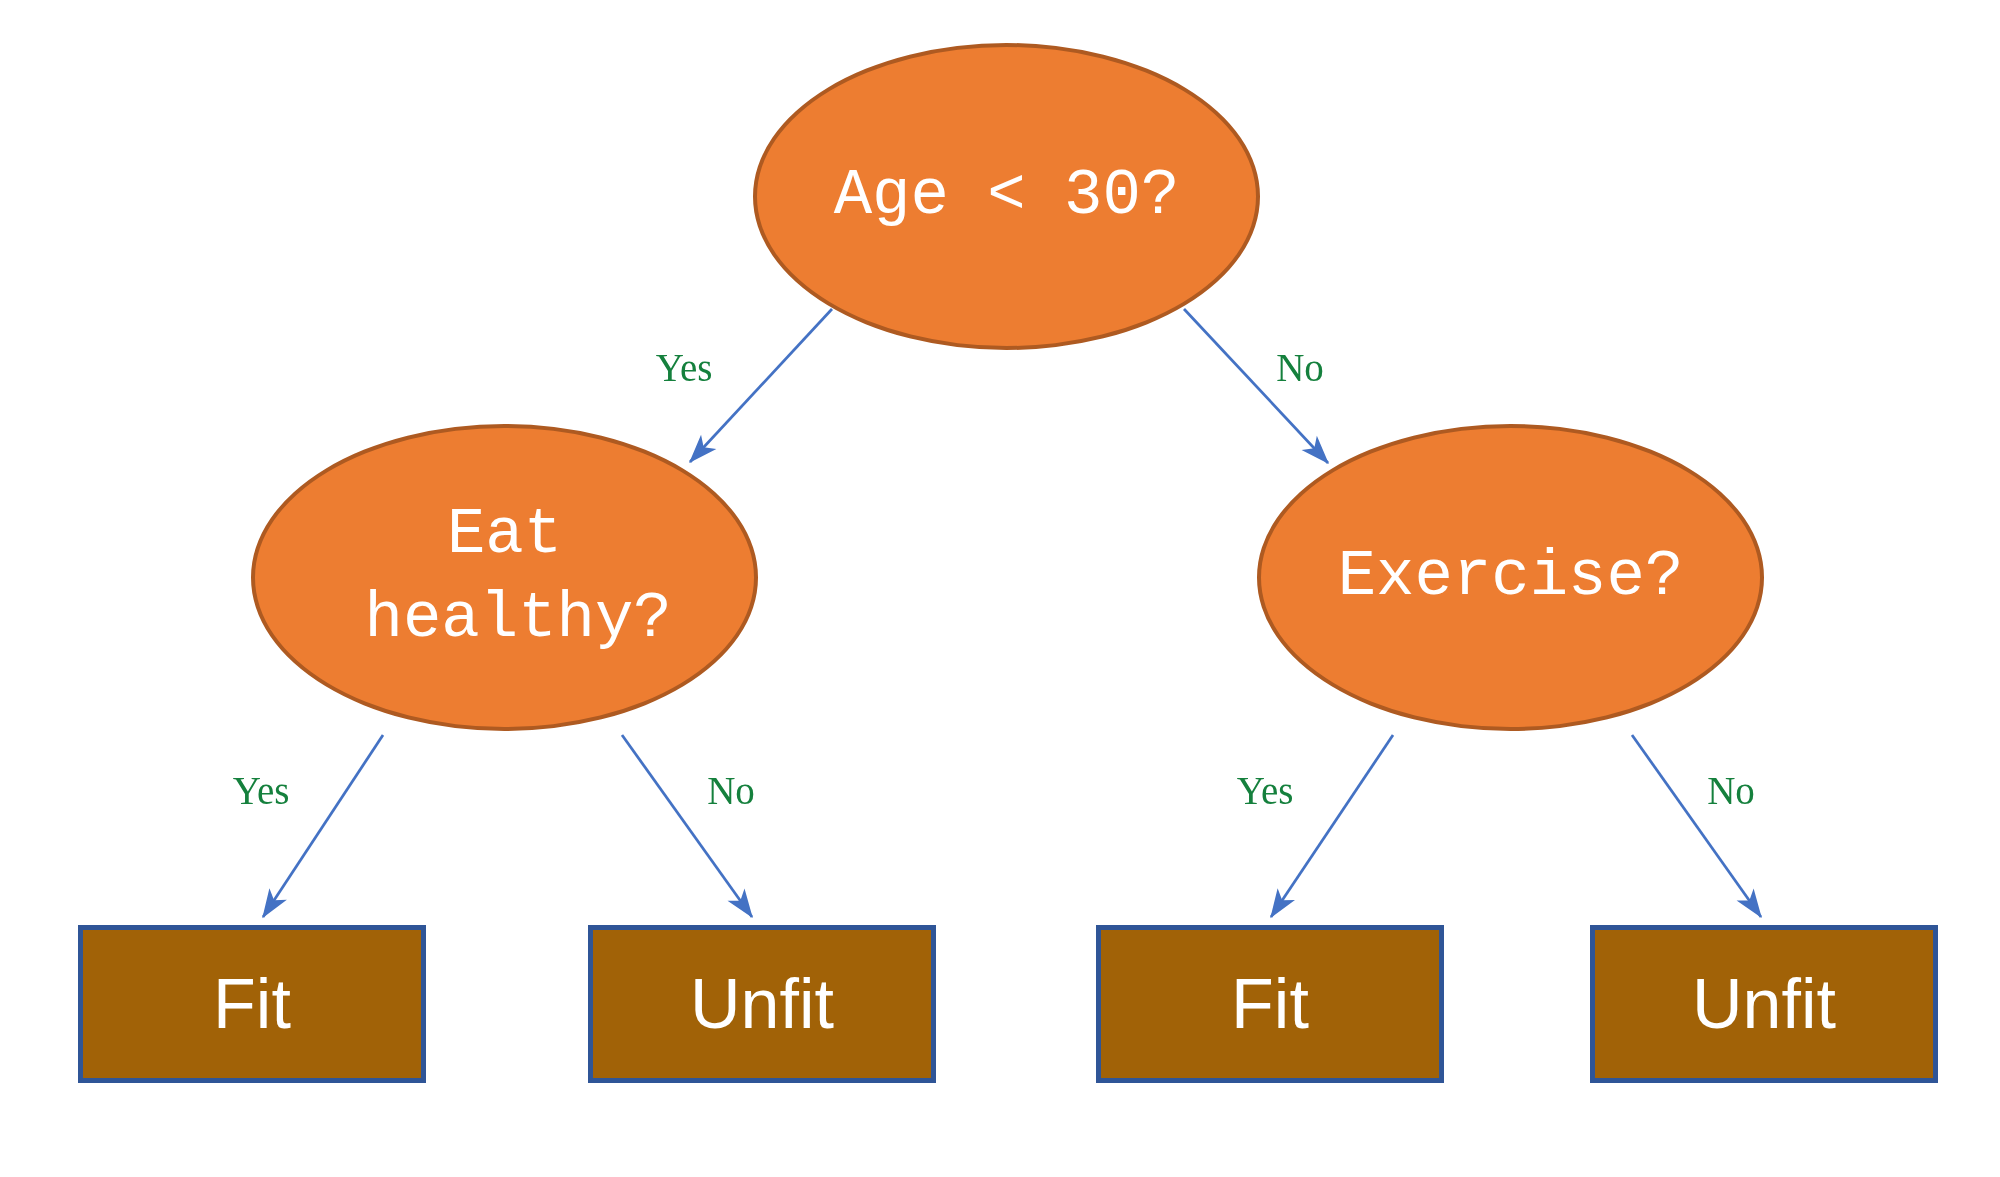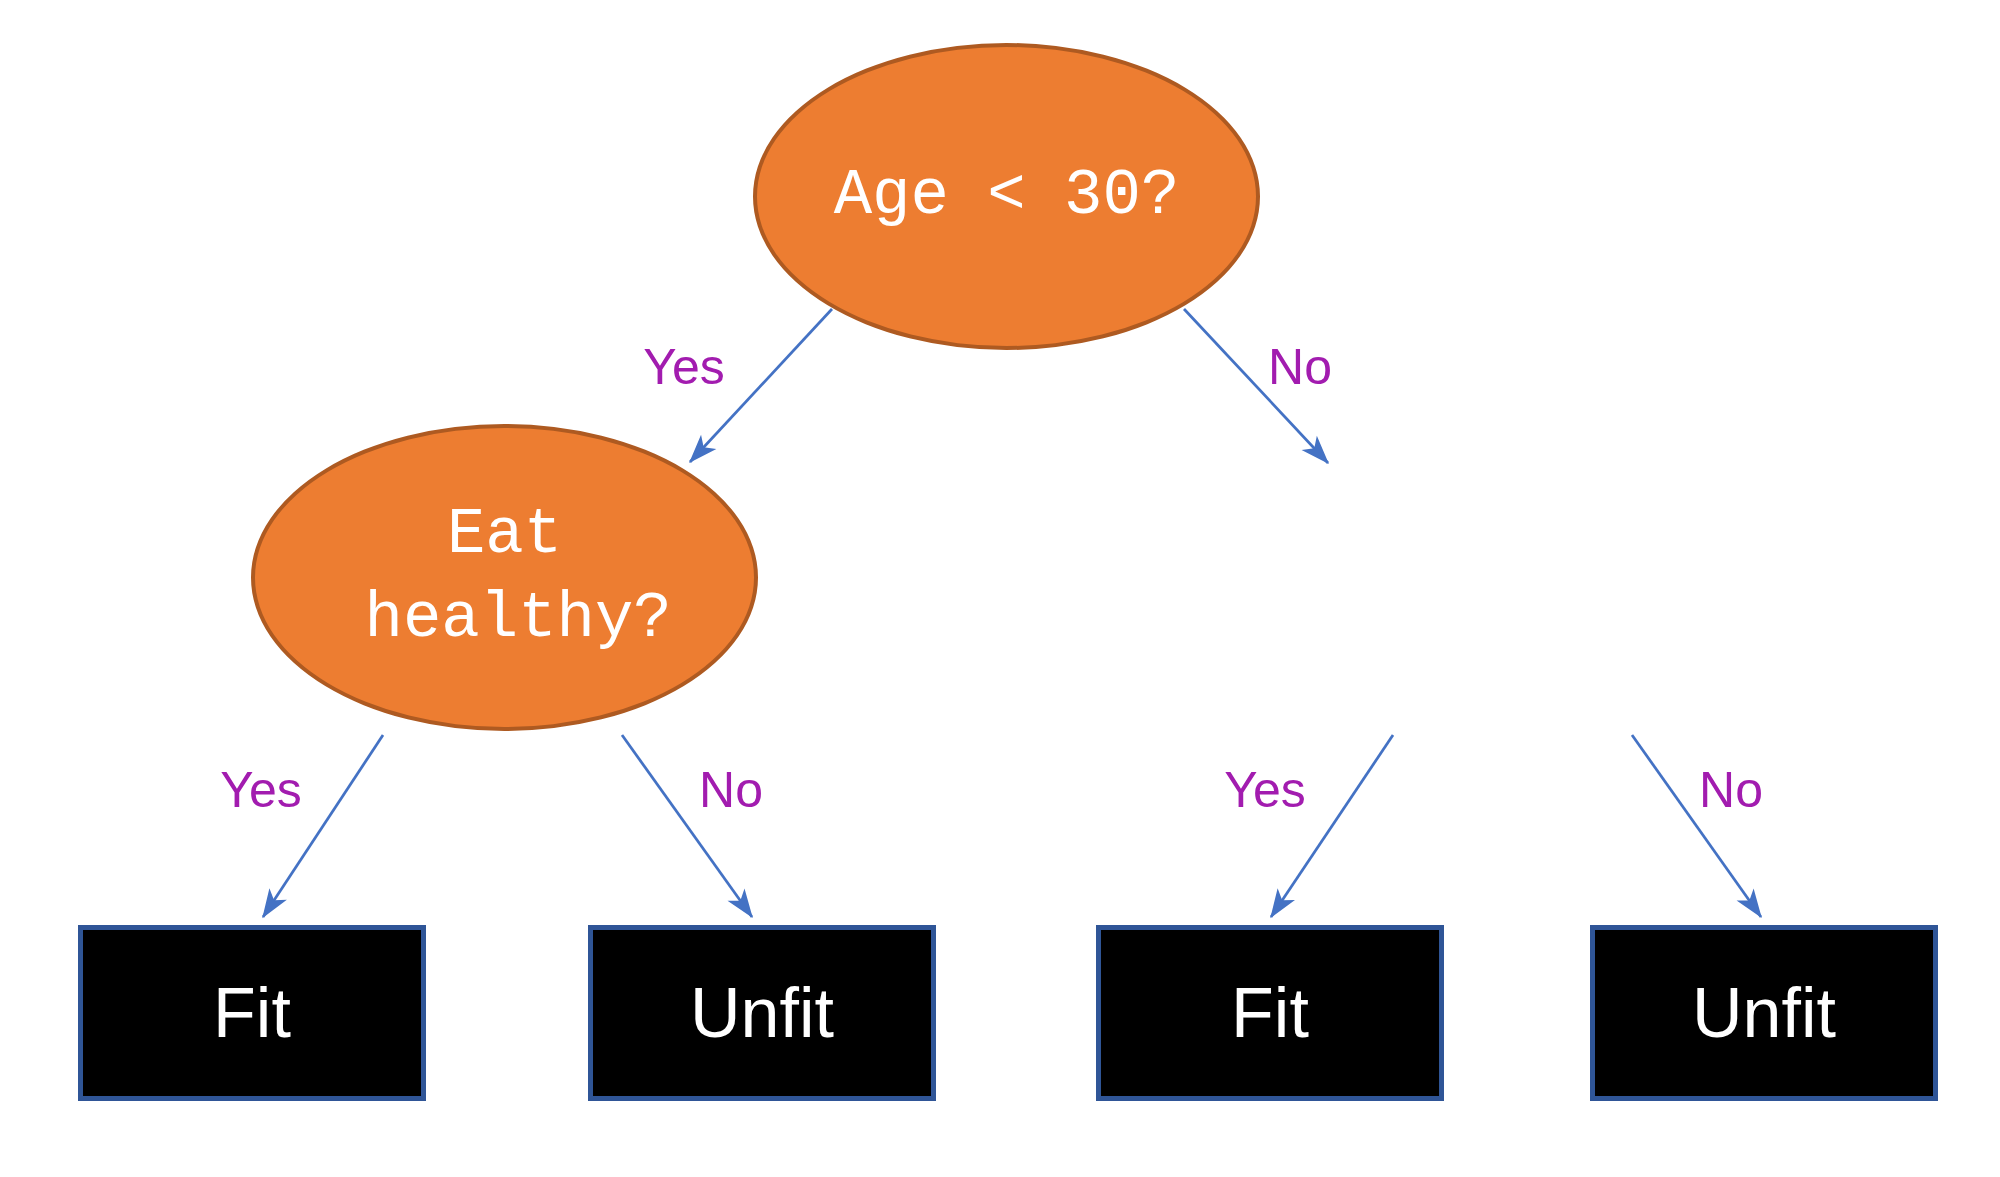--- a/index.html
+++ b/index.html
@@ -37,38 +37,39 @@
     border: 4px solid #AE5A21;
     border-radius: 50%;
     font-size: 64px;
     line-height: 1.3;
     font-family: Liberation Mono, monospace;
   }
   .ellipse .node-label { max-width: 430px; }
   .ellipse.narrow-text .node-label { max-width: 280px; }
   .leaf {
     width: 348px;
-    height: 176px;
-    background: #000000;
+    height: 158px;
+    background: #a16207;
     border: 5px solid #2F5597;
     font-size: 70px;
   }
   .node-root     { left: 753px;  top: 43px;  }
   .node-eat      { left: 251px;  top: 424px; justify-content: center; }
   .node-exercise { left: 1257px; top: 424px; }
   .leaf-fit-left    { left: 78px;   top: 925px; }
   .leaf-unfit-left  { left: 588px;  top: 925px; }
   .leaf-fit-right   { left: 1096px; top: 925px; }
   .leaf-unfit-right { left: 1590px; top: 925px; }
   .edge-label {
     position: absolute;
     transform: translate(-50%, -50%);
-    color: #a21caf;
-    font-size: 50px;
+    color: #15803d;
+    font-size: 39px;
     white-space: nowrap;
+    font-family: Liberation Serif, serif;
   }
   .lbl-root-yes { left: 684px;  top: 367px; }
   .lbl-root-no  { left: 1300px; top: 367px; }
   .lbl-eat-yes  { left: 261px;  top: 790px; }
   .lbl-eat-no   { left: 731px;  top: 790px; }
   .lbl-ex-yes   { left: 1265px; top: 790px; }
   .lbl-ex-no    { left: 1731px; top: 790px; }
 </style>
 </head>
 <body>
@@ -90,20 +91,23 @@
   </svg>
 
   <div class="node ellipse node-root">
     <span class="node-label">Age &lt; 30?</span>
   </div>
 
   <div class="node ellipse narrow-text node-eat">
     <span class="node-label">Eat healthy?</span>
   </div>
 
+  <div class="node ellipse node-exercise">
+    <span class="node-label">Exercise?</span>
+  </div>
 
   <div class="node leaf leaf-fit-left">
     <span class="node-label">Fit</span>
   </div>
 
   <div class="node leaf leaf-unfit-left">
     <span class="node-label">Unfit</span>
   </div>
 
   <div class="node leaf leaf-fit-right">

